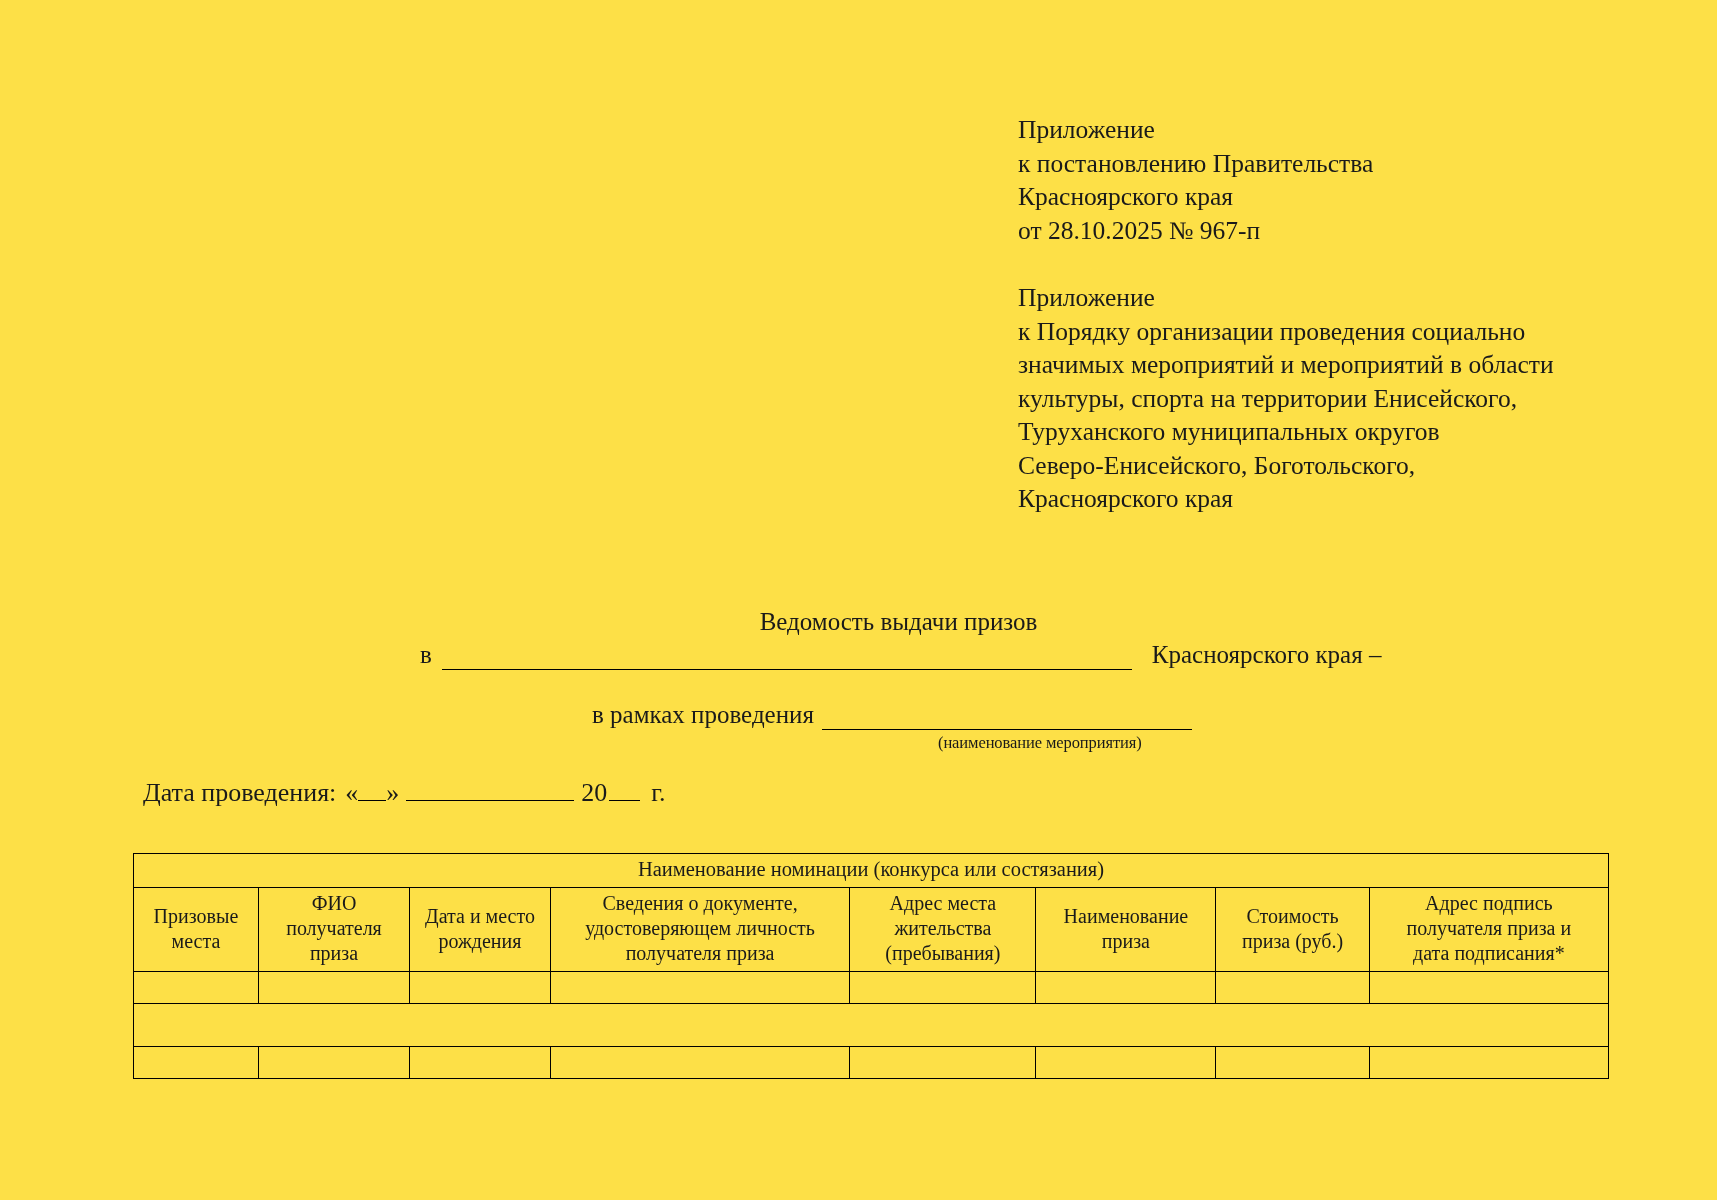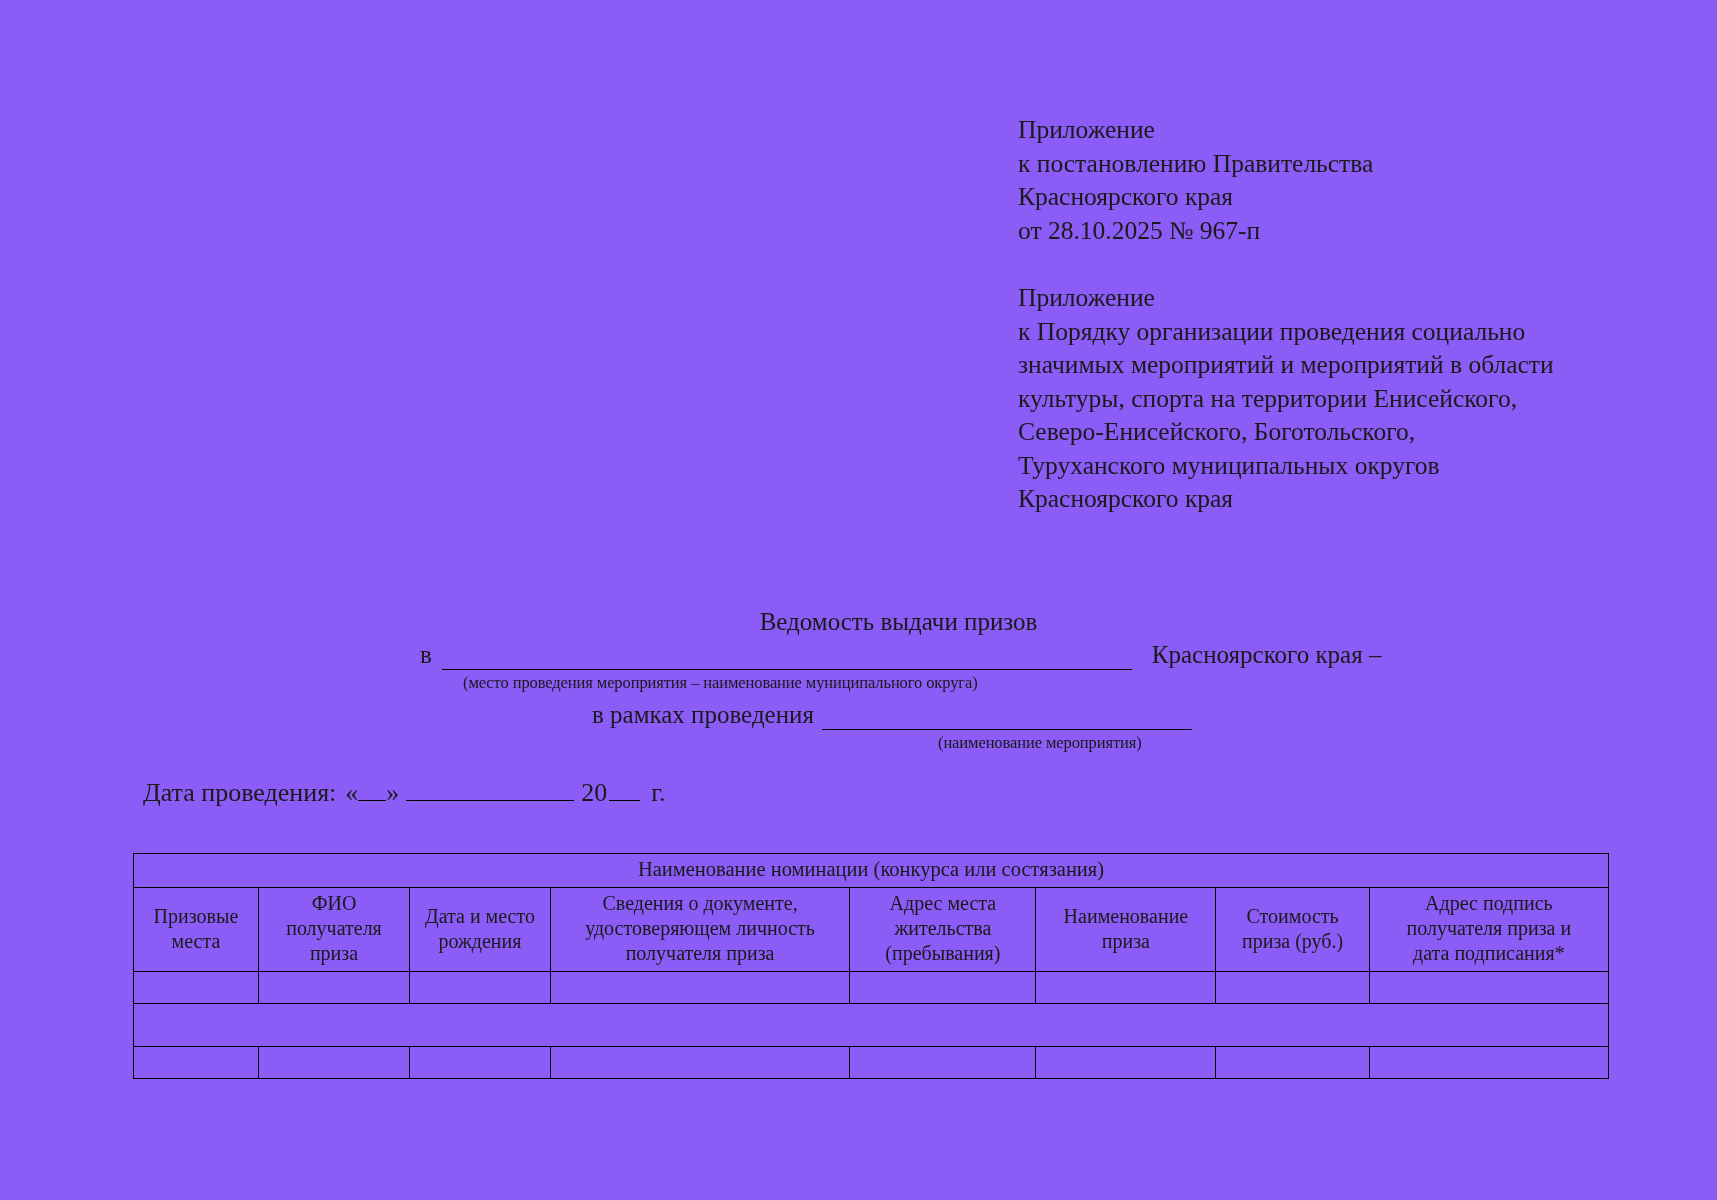--- a/index.html
+++ b/index.html
@@ -13,21 +13,21 @@
     height: 1200px;
     position: relative;
     font-family: "Liberation Serif", "DejaVu Serif", serif;
     color: #1a1a1a;
     overflow: hidden;
   }
 
   .page {
     position: absolute;
     inset: 0;
-    background: #8b5cf6;
+    background: #fde047;
   }
 
   
   .appendix-block {
     position: absolute;
     left: 1018px;
     font-size: 25.5px;
     line-height: 33.5px;
     white-space: nowrap;
   }
@@ -159,33 +159,32 @@
     <span class="appendix-line">к постановлению Правительства</span>
     <span class="appendix-line">Красноярского края</span>
     <span class="appendix-line">от 28.10.2025 № 967-п</span>
   </div>
 
   <div class="appendix-block" id="appendix-2">
     <span class="appendix-line">Приложение</span>
     <span class="appendix-line">к Порядку организации проведения социально</span>
     <span class="appendix-line">значимых мероприятий и мероприятий в области</span>
     <span class="appendix-line">культуры, спорта на территории Енисейского,</span>
+    <span class="appendix-line">Туруханского муниципальных округов</span>
     <span class="appendix-line">Северо-Енисейского, Боготольского,</span>
-    <span class="appendix-line">Туруханского муниципальных округов</span>
     <span class="appendix-line">Красноярского края</span>
   </div>
 
   <div id="doc-title">Ведомость выдачи призов</div>
 
   <div class="fill-row" id="place-row">
     <span class="fill-label">в</span>
     <span class="blank" id="place-blank"></span>
     <span class="fill-tail">Красноярского края –</span>
   </div>
-  <div class="caption" id="place-caption">(место проведения мероприятия – наименование муниципального округа)</div>
 
   <div class="fill-row" id="event-row">
     <span class="fill-label">в рамках проведения</span>
     <span class="blank" id="event-blank"></span>
   </div>
   <div class="caption" id="event-caption">(наименование мероприятия)</div>
 
   <div id="date-row">
     <span>Дата проведения:</span>
     <span style="margin-left:9px;">«</span>

